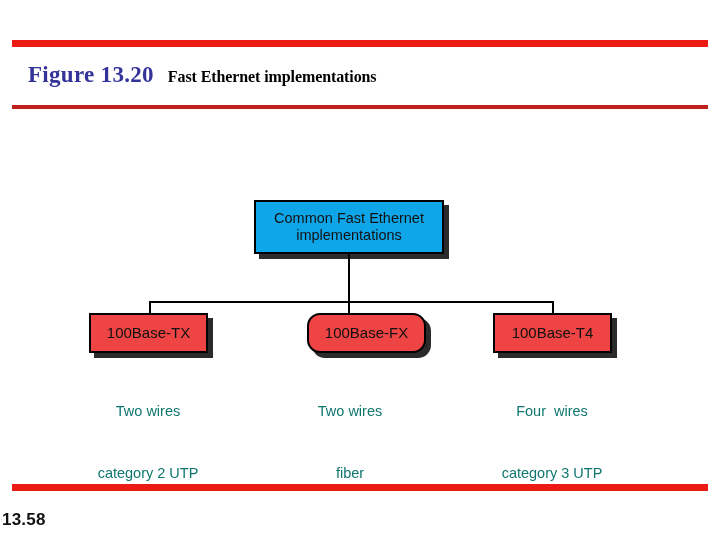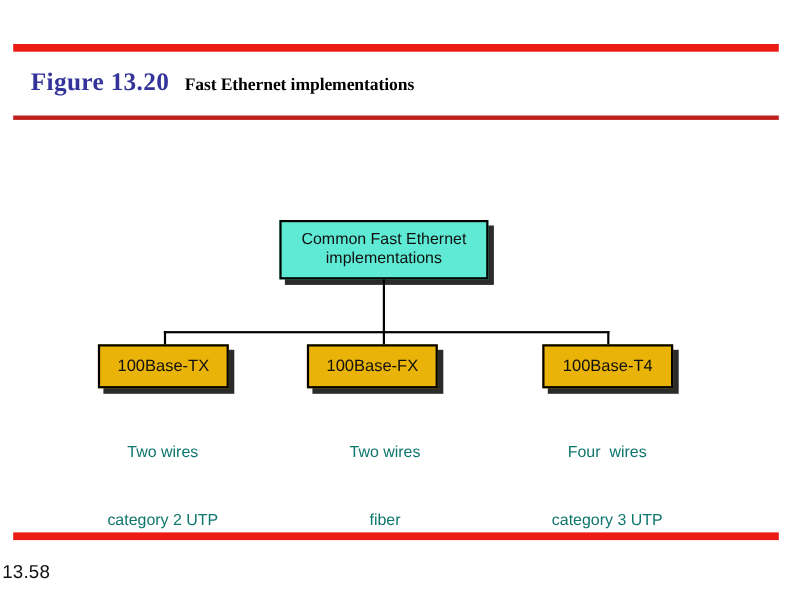--- a/index.html
+++ b/index.html
@@ -72,20 +72,21 @@
 
   
   .page-number {
     position: absolute;
     left: 2px;
     top: 510px;
     font-family: "Liberation Sans", sans-serif;
     font-size: 17px;
     color: #111111;
     letter-spacing: 0.2px;
+    font-weight: bold;
   }
 
   
   .diagram {
     position: absolute;
     left: 0;
     top: 0;
     width: 720px;
     height: 540px;
     pointer-events: none;
@@ -104,34 +105,34 @@
     font-family: "Liberation Sans", sans-serif;
     color: #111111;
     text-align: center;
     line-height: 1.18;
   }
   .node-root {
     left: 254px;
     top: 200px;
     width: 190px;
     height: 54px;
-    background: #5eead4;
+    background: #0ea5e9;
     font-size: 14.5px;
   }
   .node-root span { display: block; }
 
   .node-leaf {
     width: 119px;
     height: 40px;
     top: 313px;
-    background: #eab308;
+    background: #ef4444;
     font-size: 15px;
   }
   .leaf-tx { left: 89px; }
-  .leaf-fx { left: 279px; }
+  .leaf-fx { left: 307px; border-radius: 13px; }
   .leaf-t4 { left: 493px; }
 
   
   .conn {
     position: absolute;
     background: #000000;
   }
   
   .conn-stem {
     left: 348px;

